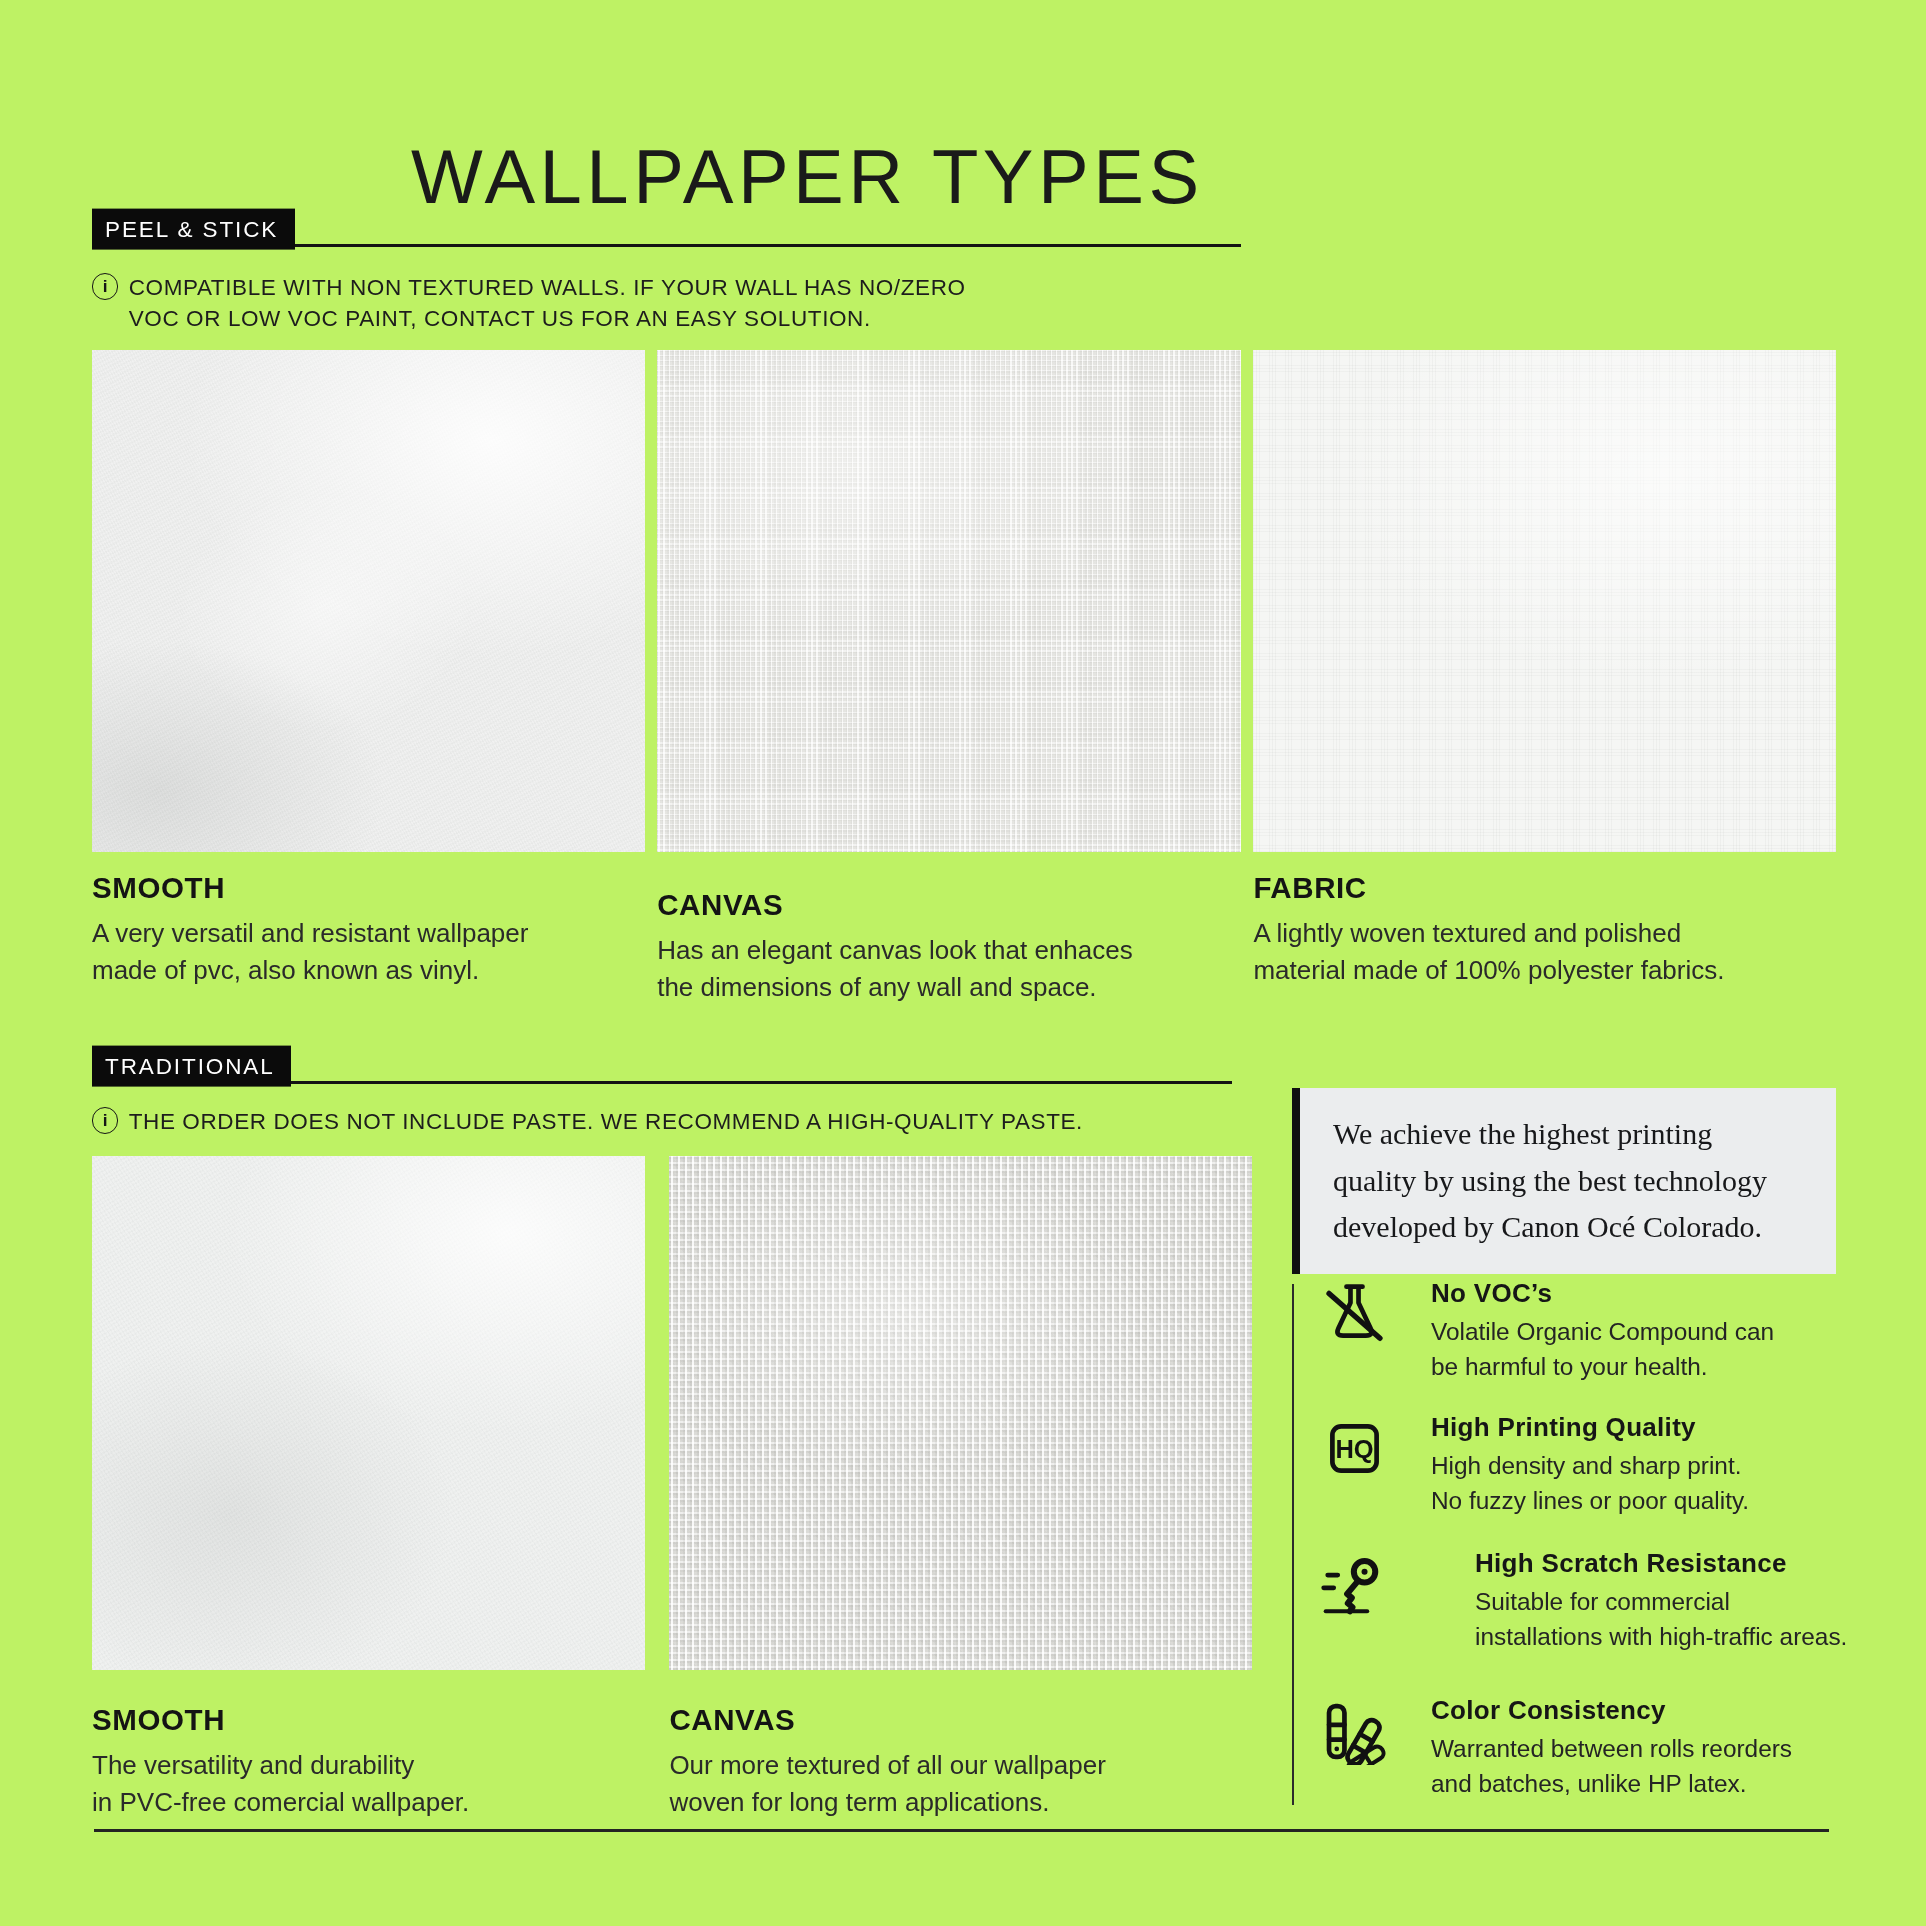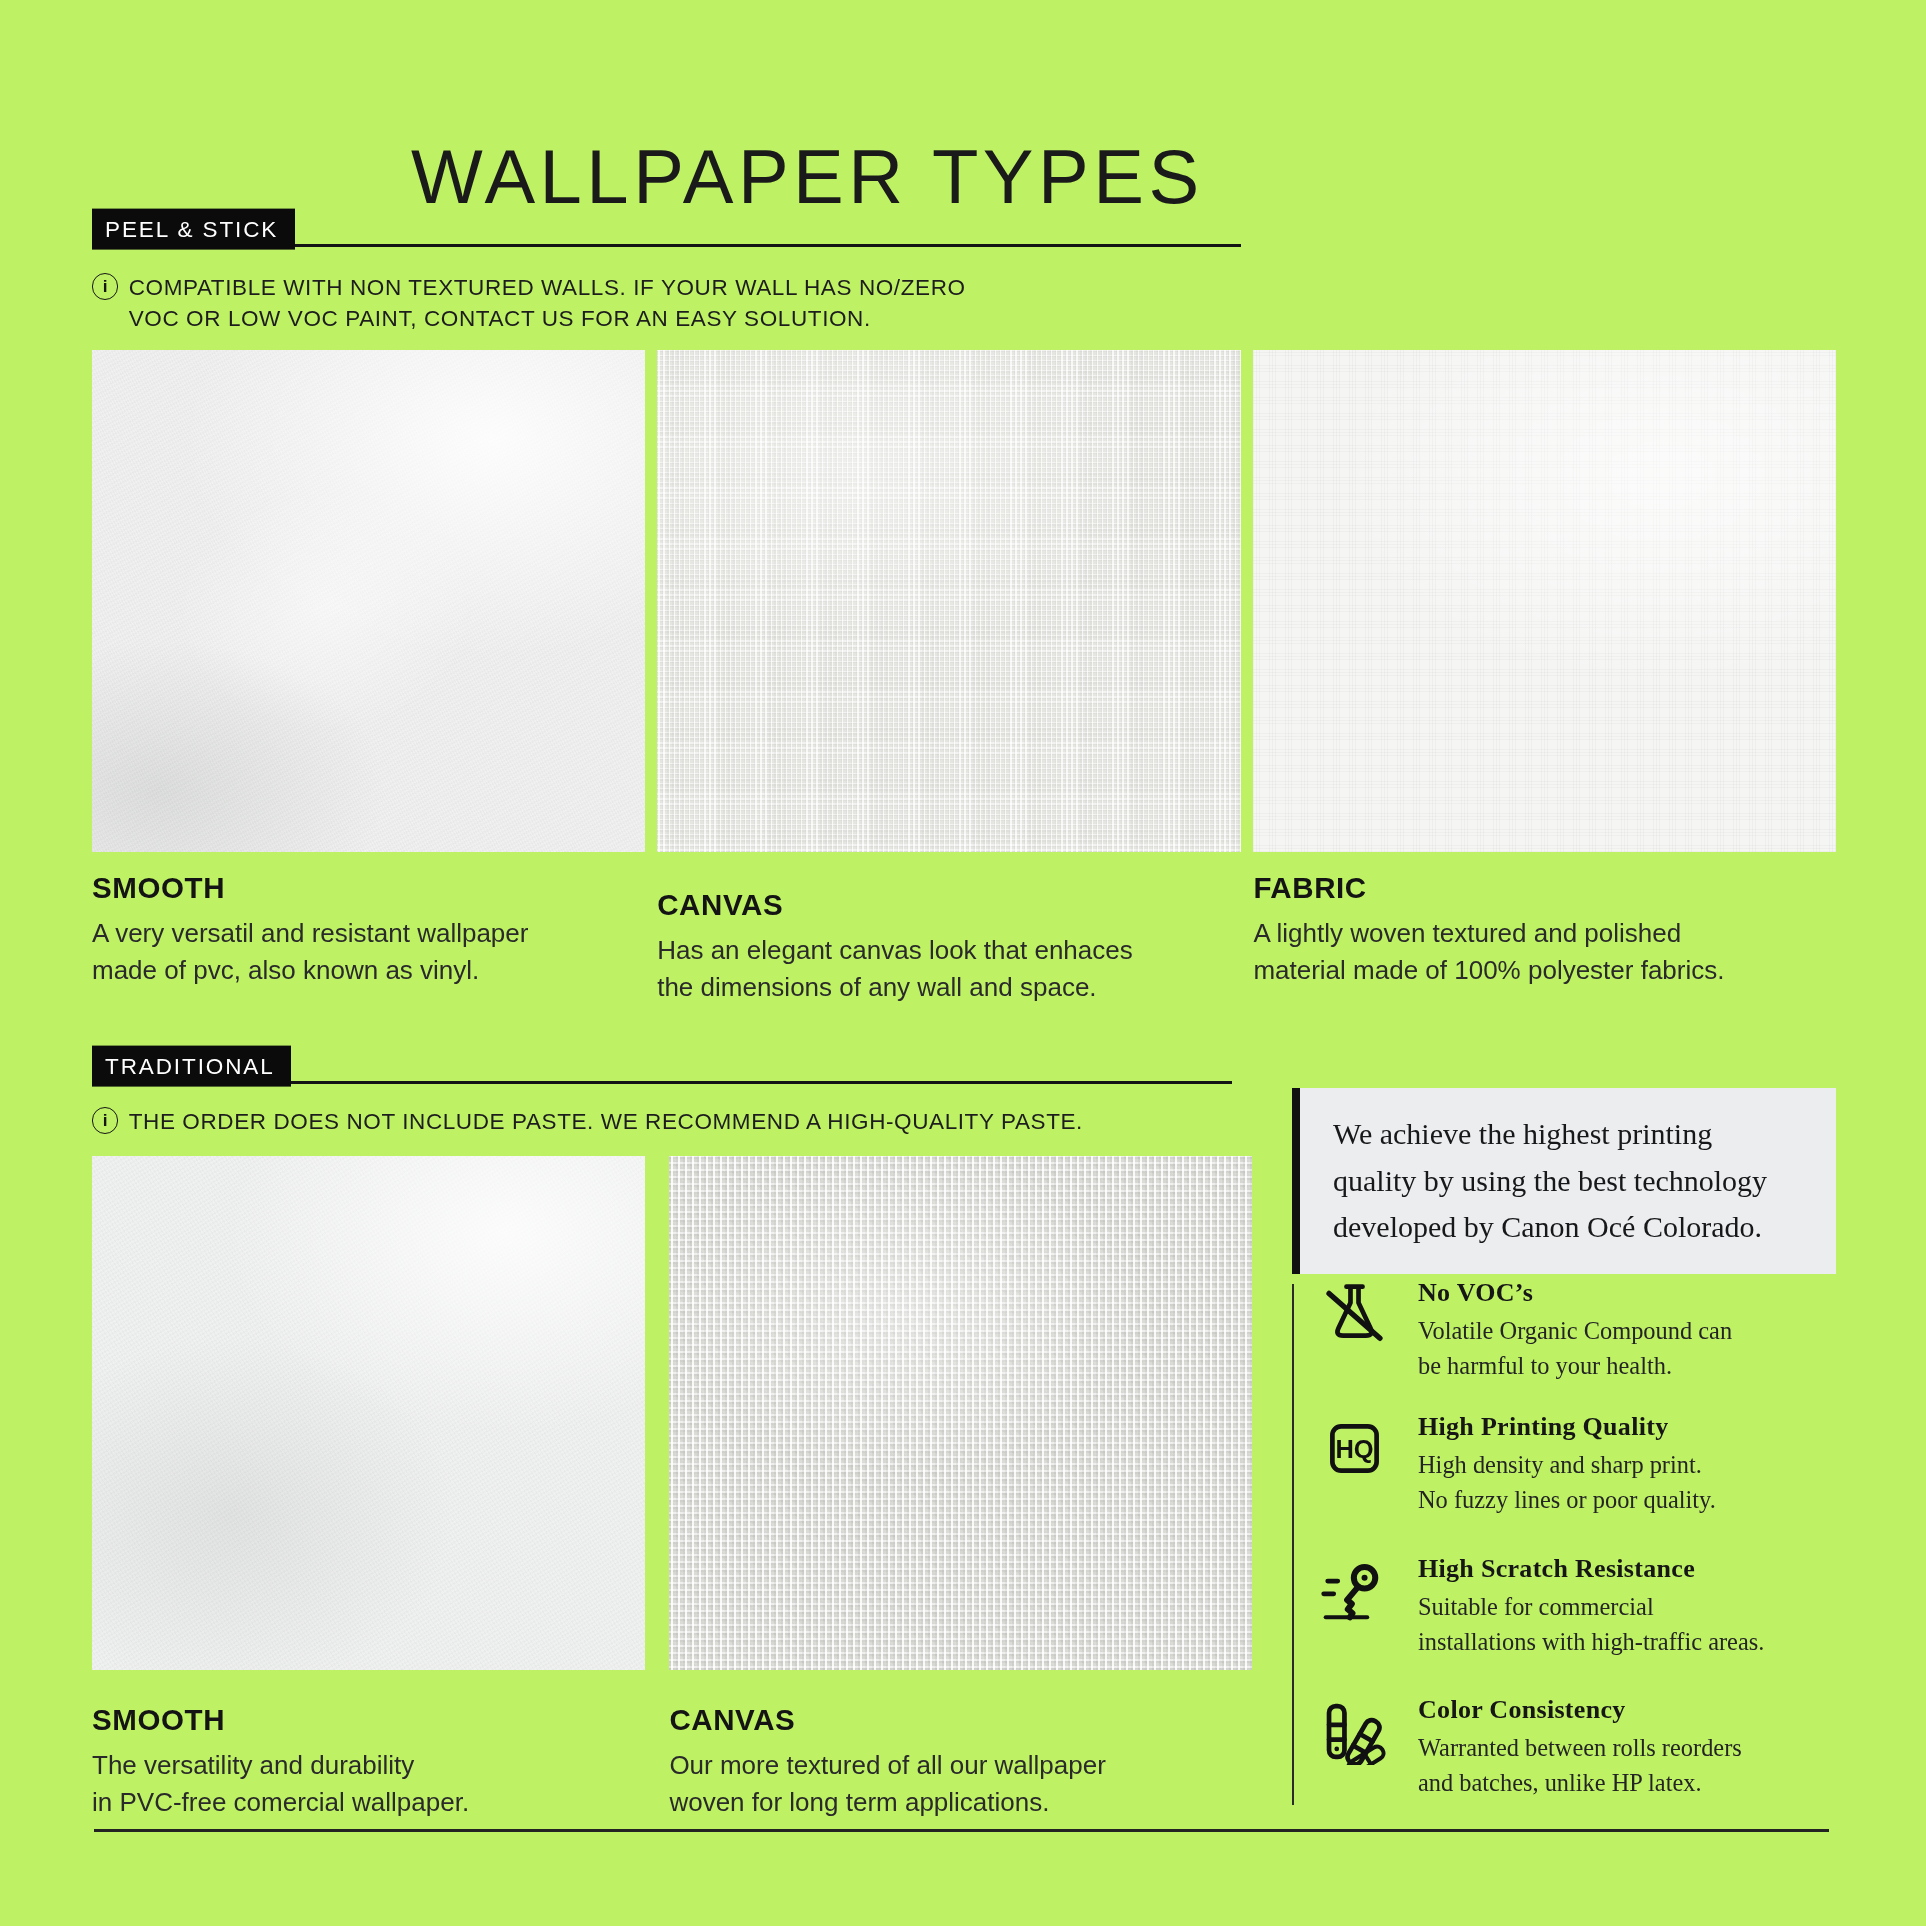--- a/index.html
+++ b/index.html
@@ -89,25 +89,25 @@
     background:#ebedee;border-left:8.3px solid #101010;box-sizing:border-box;
     display:flex;align-items:center;padding:23px 19px 23px 33px;
   }
   .callout-text{font-size:30px;line-height:1.55;color:#17181a;font-weight:300;font-family:Liberation Serif, serif;}
   
   .features-rule{position:absolute;left:1292px;top:1284px;width:1.9px;height:521px;background:#2b2b2b;}
   .features{position:absolute;left:1321px;top:1275px;width:591px;height:552px;}
   .feature{position:absolute;left:0;display:flex;align-items:flex-start;}
   .feature.f1{top:2.6px;}
   .feature.f2{top:137px;}
-  .feature.f3{top:279px;}
+  .feature.f3{top:273px;gap:44px;}
   .feature.f4{top:420px;}
   .feature-icon{flex:0 0 71px;width:71px;height:71px;margin-top:2.6px;}
   .feature-icon svg{width:67px;height:67px;}
-  .feature-body{margin-left:26px;font-family:Liberation Serif, serif;}
+  .feature-body{margin-left:39px;}
   .feature-title{font-size:26px;font-weight:700;color:#161616;letter-spacing:0.3px;}
   .feature-desc{font-size:24.4px;line-height:1.42;color:#242424;margin-top:6.4px;font-weight:300;}
   
   .bottom-rule{position:absolute;left:94px;top:1829px;width:1735px;height:3.2px;background:#232323;}
   .ico{stroke:#111;stroke-width:7;fill:none;stroke-linecap:round;stroke-linejoin:round;}
 </style>
 </head>
 <body>
 
 <div class="page">

